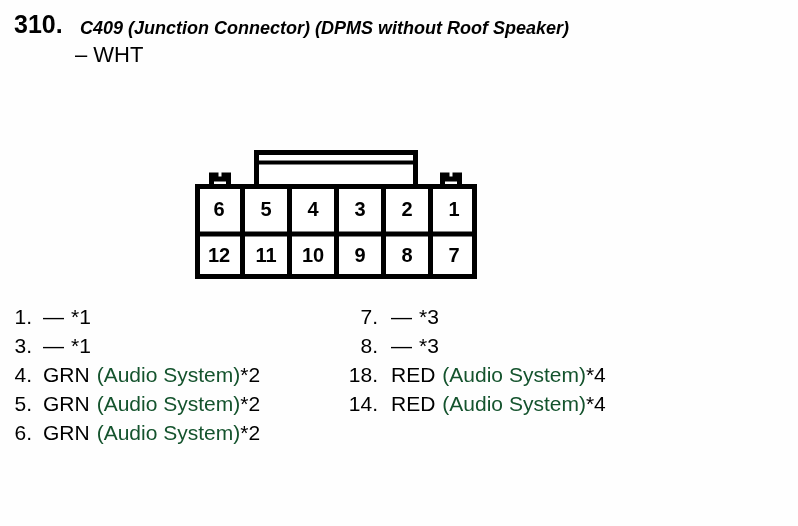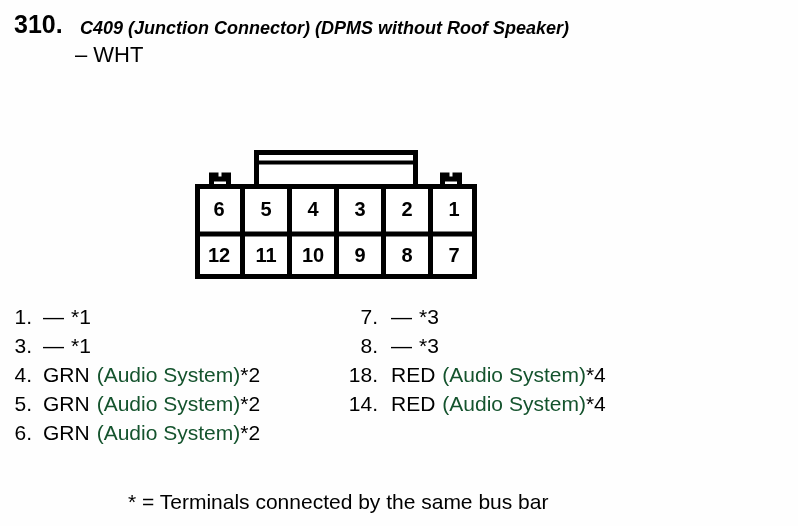--- a/index.html
+++ b/index.html
@@ -155,15 +155,14 @@
       <span class="pin-num">8.</span><span class="pin-wire">—</span><span class="pin-system"></span><span class="pin-note">*3</span>
     </div>
     <div class="pin-row">
       <span class="pin-num">18.</span><span class="pin-wire">RED</span><span class="pin-system">(Audio System)</span><span class="pin-note">*4</span>
     </div>
     <div class="pin-row">
       <span class="pin-num">14.</span><span class="pin-wire">RED</span><span class="pin-system">(Audio System)</span><span class="pin-note">*4</span>
     </div>
   </div>
 
-  <div class="footnote">* = Terminals connected by the same bus bar</div>
 
 </div>
 
 </body></html>

